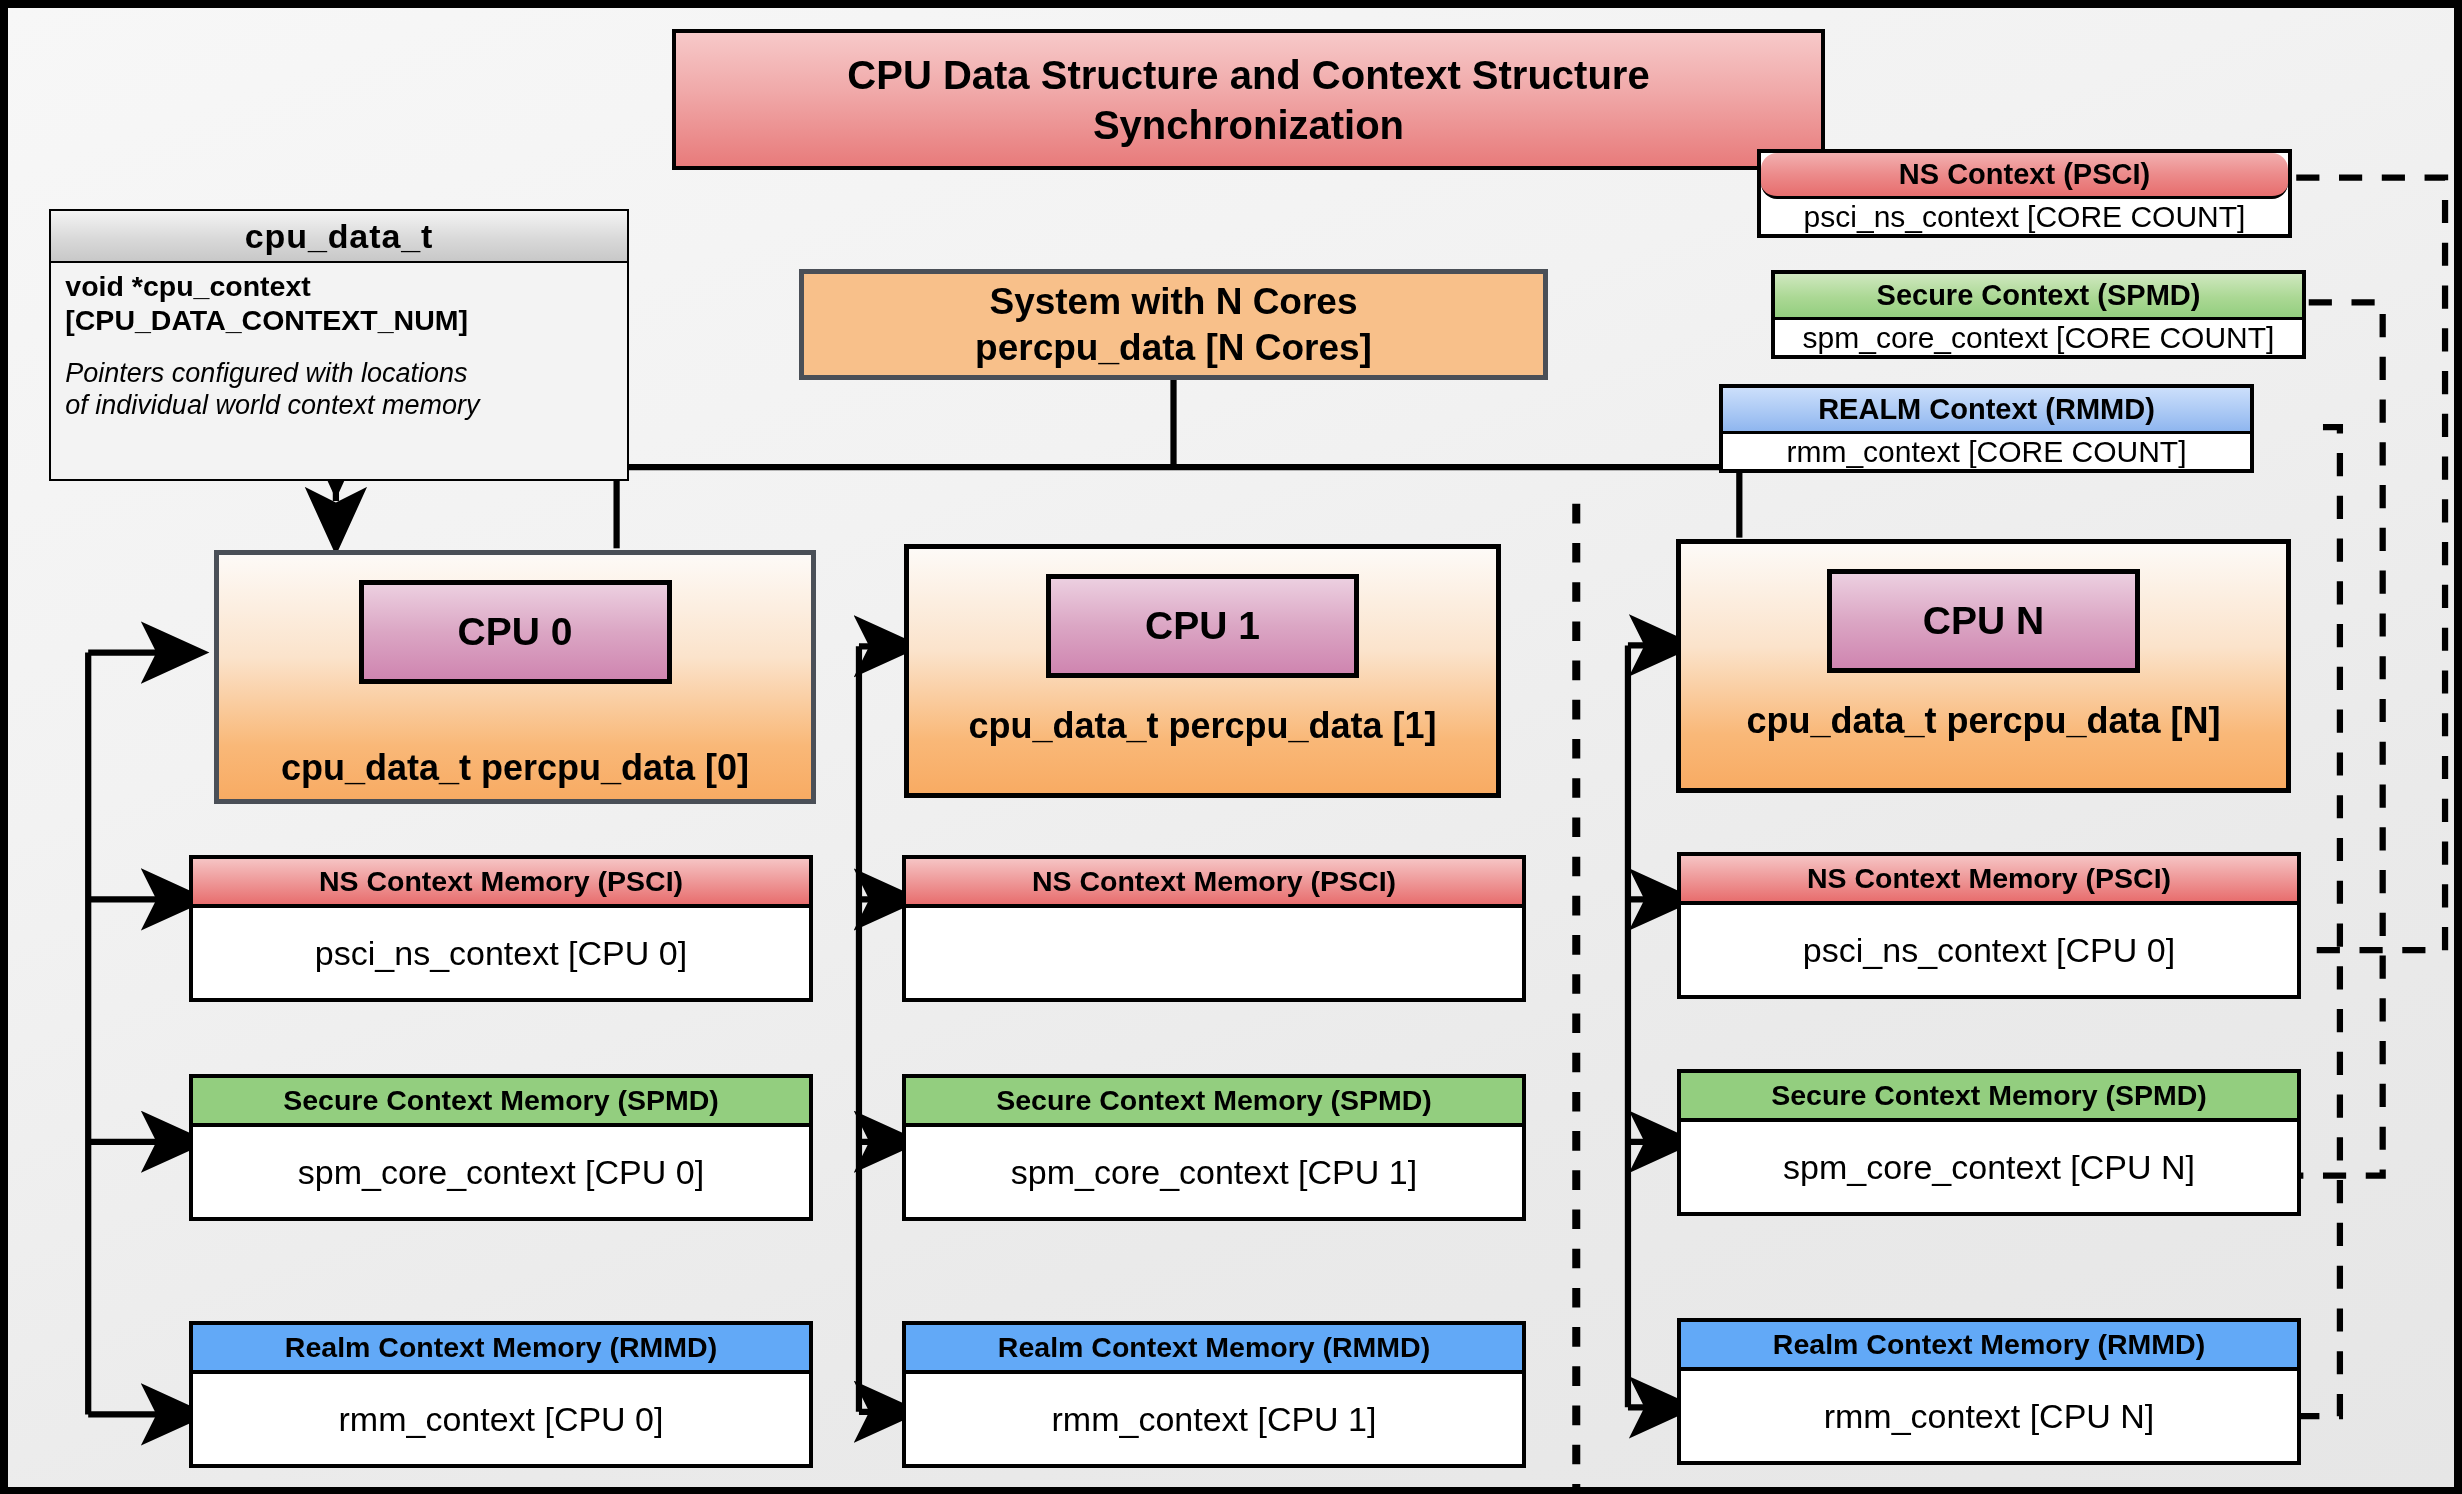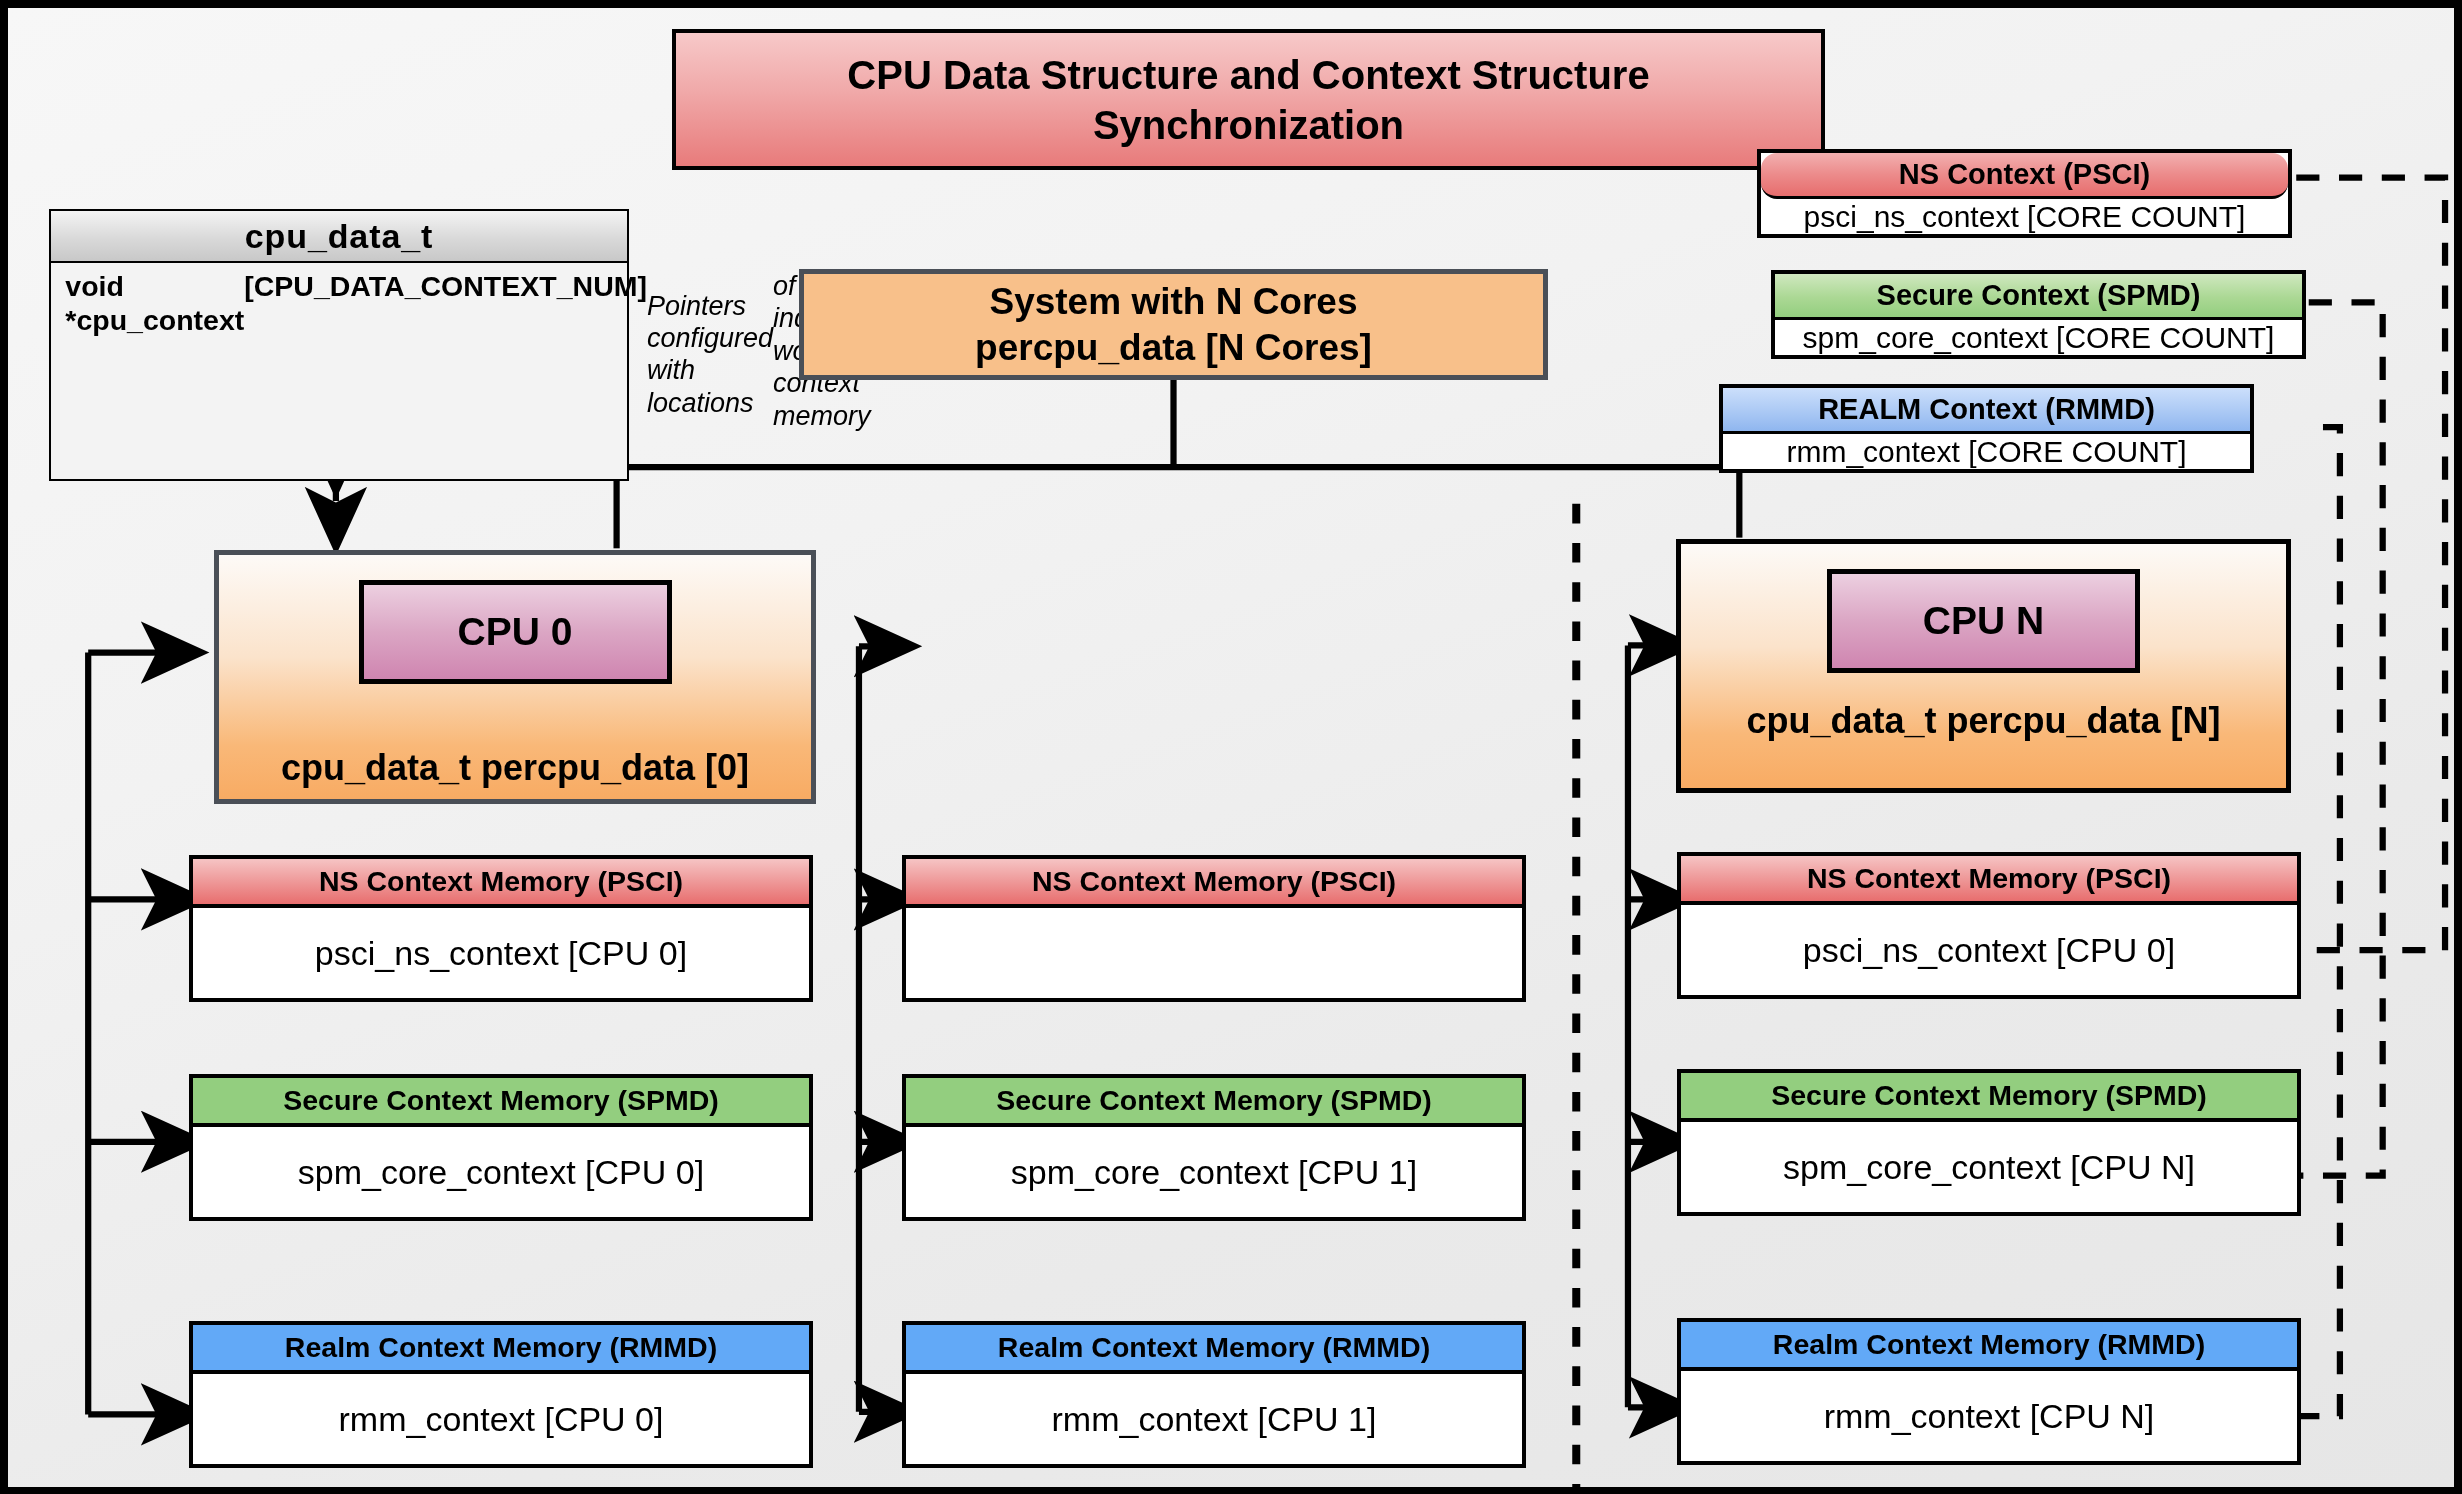--- a/index.html
+++ b/index.html
@@ -31,21 +31,21 @@
     left:41px;top:201px;width:580px;height:272px;
     border:2.7px solid #000;background:#f3f3f3;
     display:flex;flex-direction:column;
   }
   #cpu-data-t-header{
     height:50px;flex:none;border-bottom:2.7px solid #000;
     background:linear-gradient(180deg,#f4f4f4 0%,#d9d9d9 55%,#c8c8c8 100%);
     display:flex;align-items:center;justify-content:center;
     font-weight:bold;font-size:34px;letter-spacing:0.9px;color:#000;
   }
-  #cpu-data-t-body{flex:1;padding:7.1px 14.3px 9px 14.3px;display:flex;flex-direction:row;}
+  #cpu-data-t-body{flex:1;padding:7.1px 14.3px 9px 14.3px;display:flex;flex-direction:column;}
   .cdt-field{font-weight:bold;font-size:28.5px;line-height:1.18;color:#000;}
   .cdt-note{font-style:italic;font-size:27px;line-height:1.2;color:#000;margin-top:19.6px;}
 
   
   #system-box{
     left:791px;top:261px;width:749px;height:111px;
     border:5.3px solid #4a4f57;
     background:#f8c08a;
     display:flex;align-items:center;justify-content:center;text-align:center;
     font-weight:bold;font-size:37px;line-height:1.22;color:#000;
@@ -217,20 +217,24 @@
   </div>
   <div class="box ctx mem col0 row-sec">
     <div class="ctx-header hdr-secure">Secure Context Memory (SPMD)</div>
     <div class="ctx-body">spm_core_context [CPU 0]</div>
   </div>
   <div class="box ctx mem col0 row-realm">
     <div class="ctx-header hdr-realm">Realm Context Memory (RMMD)</div>
     <div class="ctx-body">rmm_context [CPU 0]</div>
   </div>
 
+  <div id="cpu1-block" class="box cpu-block">
+    <div class="cpu-chip">CPU 1</div>
+    <div class="cpu-label">cpu_data_t percpu_data [1]</div>
+  </div>
   <div class="box ctx mem col1 row-ns">
     <div class="ctx-header hdr-ns">NS Context Memory (PSCI)</div>
   </div>
   <div class="box ctx mem col1 row-sec">
     <div class="ctx-header hdr-secure">Secure Context Memory (SPMD)</div>
     <div class="ctx-body">spm_core_context [CPU 1]</div>
   </div>
   <div class="box ctx mem col1 row-realm">
     <div class="ctx-header hdr-realm">Realm Context Memory (RMMD)</div>
     <div class="ctx-body">rmm_context [CPU 1]</div>

